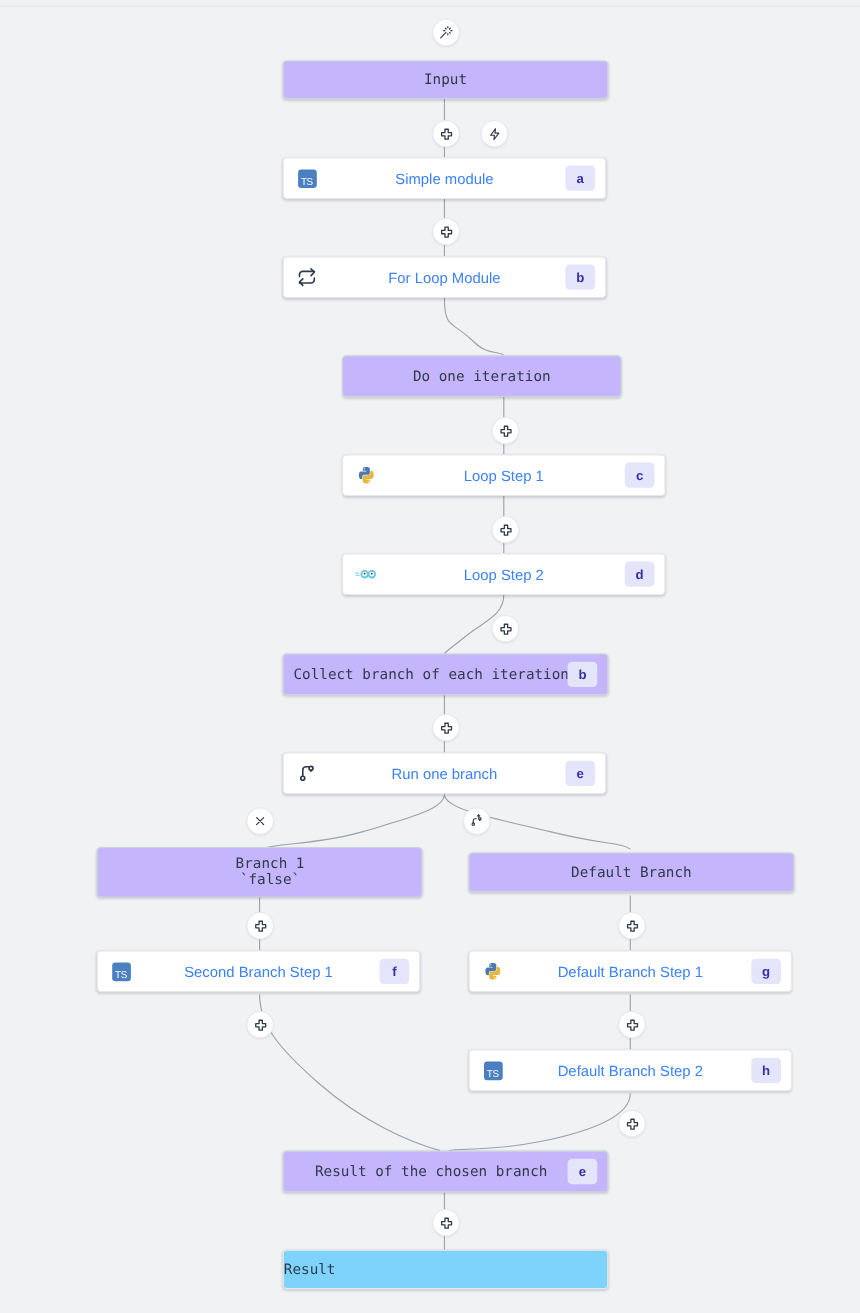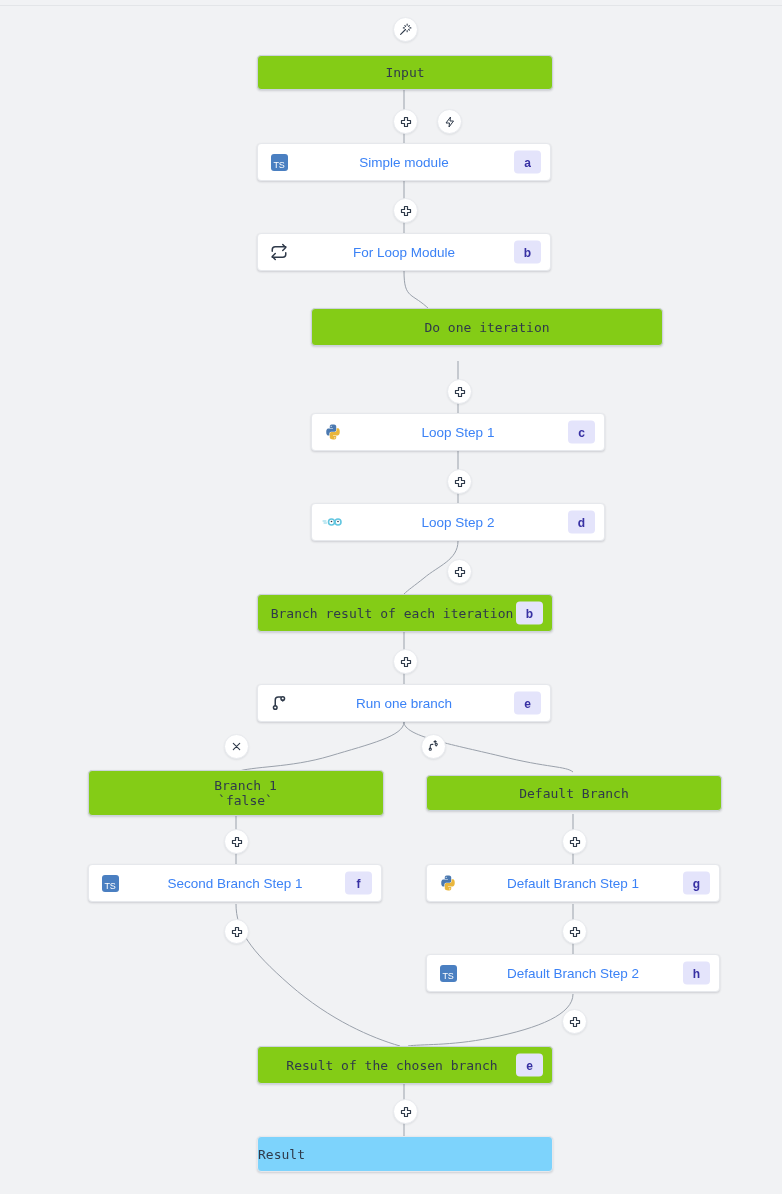--- a/index.html
+++ b/index.html
@@ -20,21 +20,21 @@
   #edges{position:absolute;left:0;top:0;width:782px;height:1194px;}
 
   
   .node{
     position:absolute;box-sizing:border-box;
     border-radius:4px;
     display:flex;align-items:center;
     box-shadow:0 1px 2px rgba(16,24,40,.10),0 1px 3px rgba(16,24,40,.06);
   }
   .node.virtual{
-    background:#84cc16;border:1px solid #ccd3dc;
+    background:#c4b5fd;border:1px solid #ccd3dc;
     justify-content:center;
   }
   .node.module{
     background:#ffffff;border:1px solid #e6e8ec;
   }
   .node.plain{
     background:#7dd3fc;border:1px solid #e6e8ec;justify-content:flex-start;
   }
 
   .vlabel{
@@ -151,21 +151,21 @@
         <path d="M17 2l4 4-4 4"></path>
           <path d="M3 11V9a4 4 0 0 1 4-4h14"></path>
         <path d="M7 22l-4-4 4-4"></path>
           <path d="M21 13v2a4 4 0 0 1-4 4H3"></path>
       </svg>
     </span>
     <span class="mlabel">For Loop Module</span>
     <span class="badge">b</span>
   </div>
 
-  <div class="node virtual" style="left:311px;top:308px;width:352px;height:38px;">
+  <div class="node virtual" style="left:311px;top:323px;width:254px;height:38px;">
     <span class="vlabel">Do one iteration</span>
   </div>
 
   <div class="handle" style="left:447px;top:379px;">
     <svg width="12" height="12" viewBox="0 0 24 24" fill="none" stroke="#2f3a4a" stroke-width="2.4" stroke-linejoin="round">
       <path d="M9 3h6v6h6v6h-6v6H9v-6H3V9h6z"></path>
     </svg>
   </div>
 
   <div class="node module" style="left:311px;top:413px;width:294px;height:38px;">
@@ -201,21 +201,21 @@
     <span class="badge">d</span>
   </div>
 
   <div class="handle" style="left:447px;top:559px;">
     <svg width="12" height="12" viewBox="0 0 24 24" fill="none" stroke="#2f3a4a" stroke-width="2.4" stroke-linejoin="round">
       <path d="M9 3h6v6h6v6h-6v6H9v-6H3V9h6z"></path>
     </svg>
   </div>
 
   <div class="node virtual" style="left:257px;top:594px;width:296px;height:38px;">
-    <span class="vlabel" style="margin-right:26px;">Branch result of each iteration</span>
+    <span class="vlabel" style="margin-right:26px;">Collect branch of each iteration</span>
     <span class="badge">b</span>
   </div>
 
   <div class="handle" style="left:393px;top:649px;">
     <svg width="12" height="12" viewBox="0 0 24 24" fill="none" stroke="#2f3a4a" stroke-width="2.4" stroke-linejoin="round">
       <path d="M9 3h6v6h6v6h-6v6H9v-6H3V9h6z"></path>
     </svg>
   </div>
 
   <div class="node module" style="left:257px;top:684px;width:294px;height:38px;">

